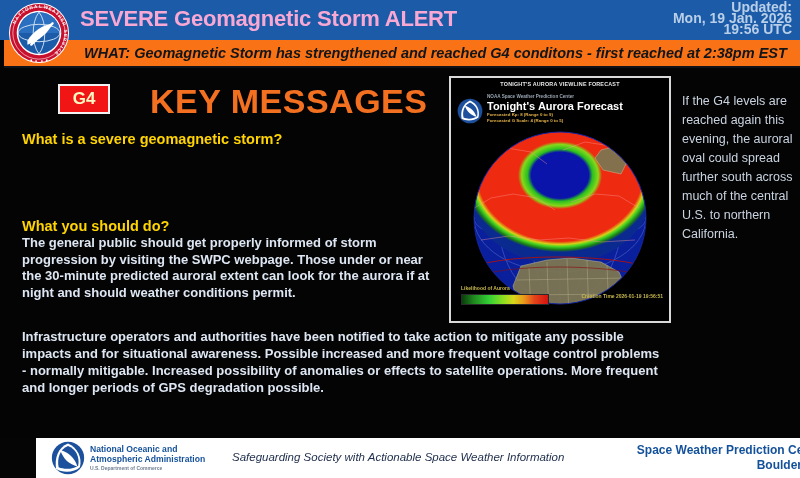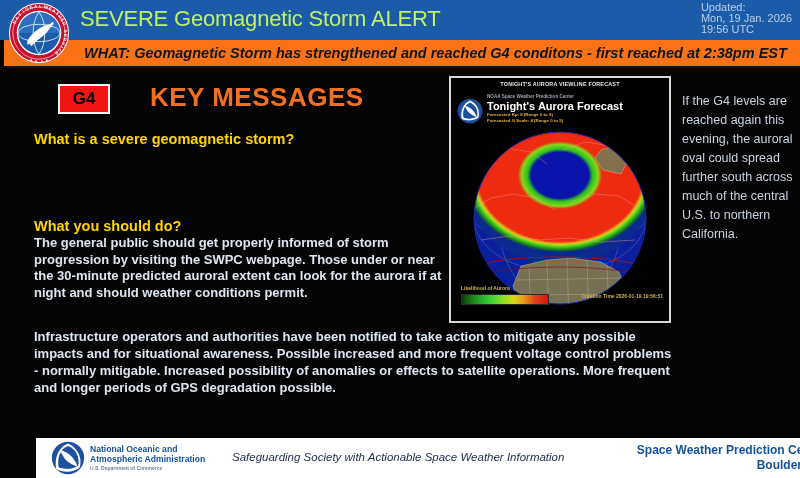--- a/index.html
+++ b/index.html
@@ -10,26 +10,26 @@
     background:#050505;
   }
 
   
   .header {
     position:absolute; left:0; top:0; width:800px; height:40px;
     background:#1B5BA8; overflow:hidden;
   }
   .header-title {
     position:absolute; left:80px; top:6px;
-    color:#bef264; font-size:22px; font-weight:normal; letter-spacing:-0.2px;
+    color:#f9a8d4; font-size:22px; font-weight:bold; letter-spacing:-0.2px;
     white-space:nowrap;
   }
   .updated-block {
-    position:absolute; right:8px; top:2px; text-align:left;
-    color:#b9cfe8; font-size:11px; line-height:11px; font-weight:normal;
+    position:absolute; right:8px; top:2px; text-align:right;
+    color:#b9cfe8; font-size:14px; line-height:11px; font-weight:bold;
   }
 
   
   .nws-seal {
     position:absolute; left:8px; top:2px; width:62px; height:62px; z-index:40;
   }
 
   
   .whatbar {
     position:absolute; left:4px; top:40px; width:800px; height:28px;
@@ -44,28 +44,28 @@
   .stage {
     position:absolute; left:0; top:70px; width:800px; height:368px;
     background:#040404;
   }
 
   
   .g4-badge {
     position:absolute; left:58px; top:84px; width:52px; height:30px;
     background:#F21515; border:2px solid #f2f2f2;
     display:flex; align-items:center; justify-content:center;
-    color:#000000; font-size:17px; font-weight:bold;
+    color:#fef9c3; font-size:17px; font-weight:bold;
   }
   .key-messages {
     position:absolute; left:150px; top:82px;
-    color:#F37021; font-size:26px; font-weight:bold; letter-spacing:0.5px;
-  }
-
-  .sec { position:absolute; left:22px;margin-left:12px; }
+    color:#F37021; font-size:34px; font-weight:bold; letter-spacing:0.5px;
+  }
+
+  .sec { position:absolute; left:22px; }
   .sec-head {
     color:#FFD400; font-size:14.5px; font-weight:bold; margin-bottom:1px;
   }
   .sec-body {
     color:#DDE6F2; font-size:13px; font-weight:bold; line-height:16.5px;
   }
   #sec-what   { top:131px; width:420px; }
   #sec-do     { top:218px; width:420px; }
   #sec-tech   { top:328px; width:640px; }
   #sec-tech .sec-body { line-height:17px; }

